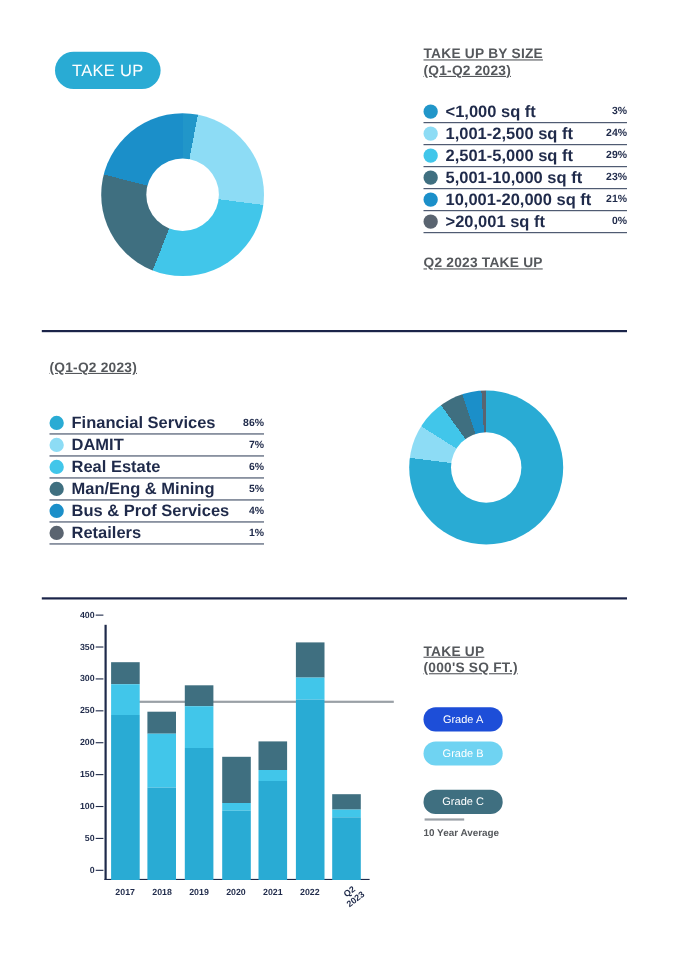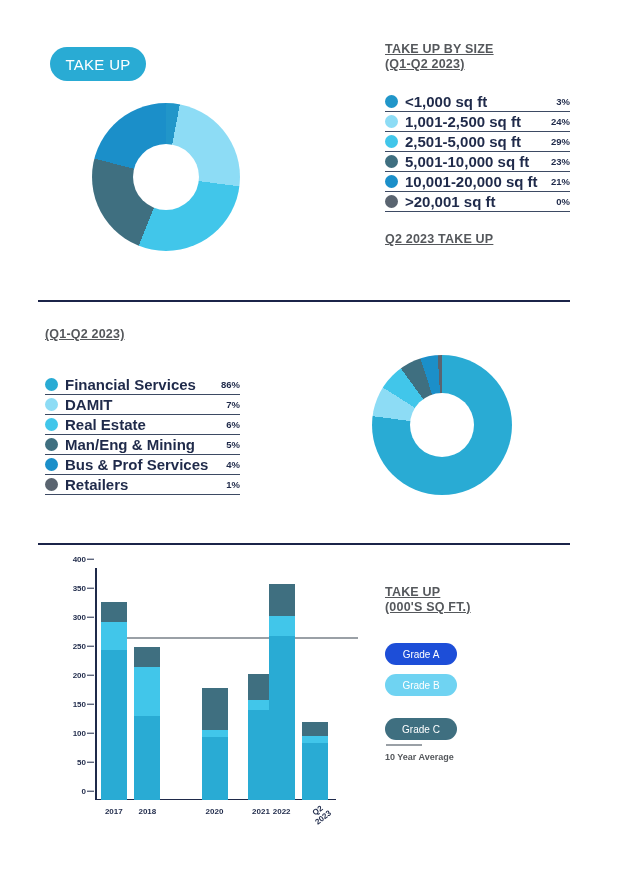--- a/index.html
+++ b/index.html
@@ -224,27 +224,33 @@
           <div class="seg" style="height: 28.42px; background: rgb(65, 198, 234);"></div>
           <div class="seg" style="height: 19.72px; background: rgb(63, 111, 128);"></div>
           <div class="xlab" style="left: -7px; white-space: pre-line;">2017</div>
         </div>
         <div class="bar" style="left: 39.3571px;">
           <div class="seg" style="height: 84.1px; background: rgb(41, 171, 212);"></div>
           <div class="seg" style="height: 49.3px; background: rgb(65, 198, 234);"></div>
           <div class="seg" style="height: 19.14px; background: rgb(63, 111, 128);"></div>
           <div class="xlab" style="left: -7px; white-space: pre-line;">2018</div>
         </div>
+        <div class="bar" style="left: 72.9286px;">
+          <div class="seg" style="height: 120.06px; background: rgb(41, 171, 212);"></div>
+          <div class="seg" style="height: 37.7px; background: rgb(65, 198, 234);"></div>
+          <div class="seg" style="height: 19.14px; background: rgb(63, 111, 128);"></div>
+          <div class="xlab" style="left: -7px; white-space: pre-line;">2019</div>
+        </div>
         <div class="bar" style="left: 106.5px; align-items: flex-end;">
           <div class="seg" style="height: 62.64px; background: rgb(41, 171, 212);"></div>
           <div class="seg" style="height: 7.54px; background: rgb(65, 198, 234);"></div>
           <div class="seg" style="height: 41.76px; background: rgb(63, 111, 128);"></div>
           <div class="xlab" style="left: -7px; white-space: pre-line;">2020</div>
         </div>
-        <div class="bar" style="left: 153px; margin-top: 12px;">
+        <div class="bar" style="left: 140px; margin-top: 12px;">
           <div class="seg" style="height: 89.9px; background: rgb(41, 171, 212);"></div>
           <div class="seg" style="height: 10.44px; background: rgb(65, 198, 234);"></div>
           <div class="seg" style="height: 26.1px; background: rgb(63, 111, 128);"></div>
           <div class="xlab" style="left: -7px; white-space: pre-line;">2021</div>
         </div>
         <div class="bar" style="left: 173.643px;">
           <div class="seg" style="height: 164.14px; background: rgb(41, 171, 212);"></div>
           <div class="seg" style="height: 20.3px; background: rgb(65, 198, 234);"></div>
           <div class="seg" style="height: 31.9px; background: rgb(63, 111, 128);"></div>
           <div class="xlab" style="left: -7px; white-space: pre-line;">2022</div>

